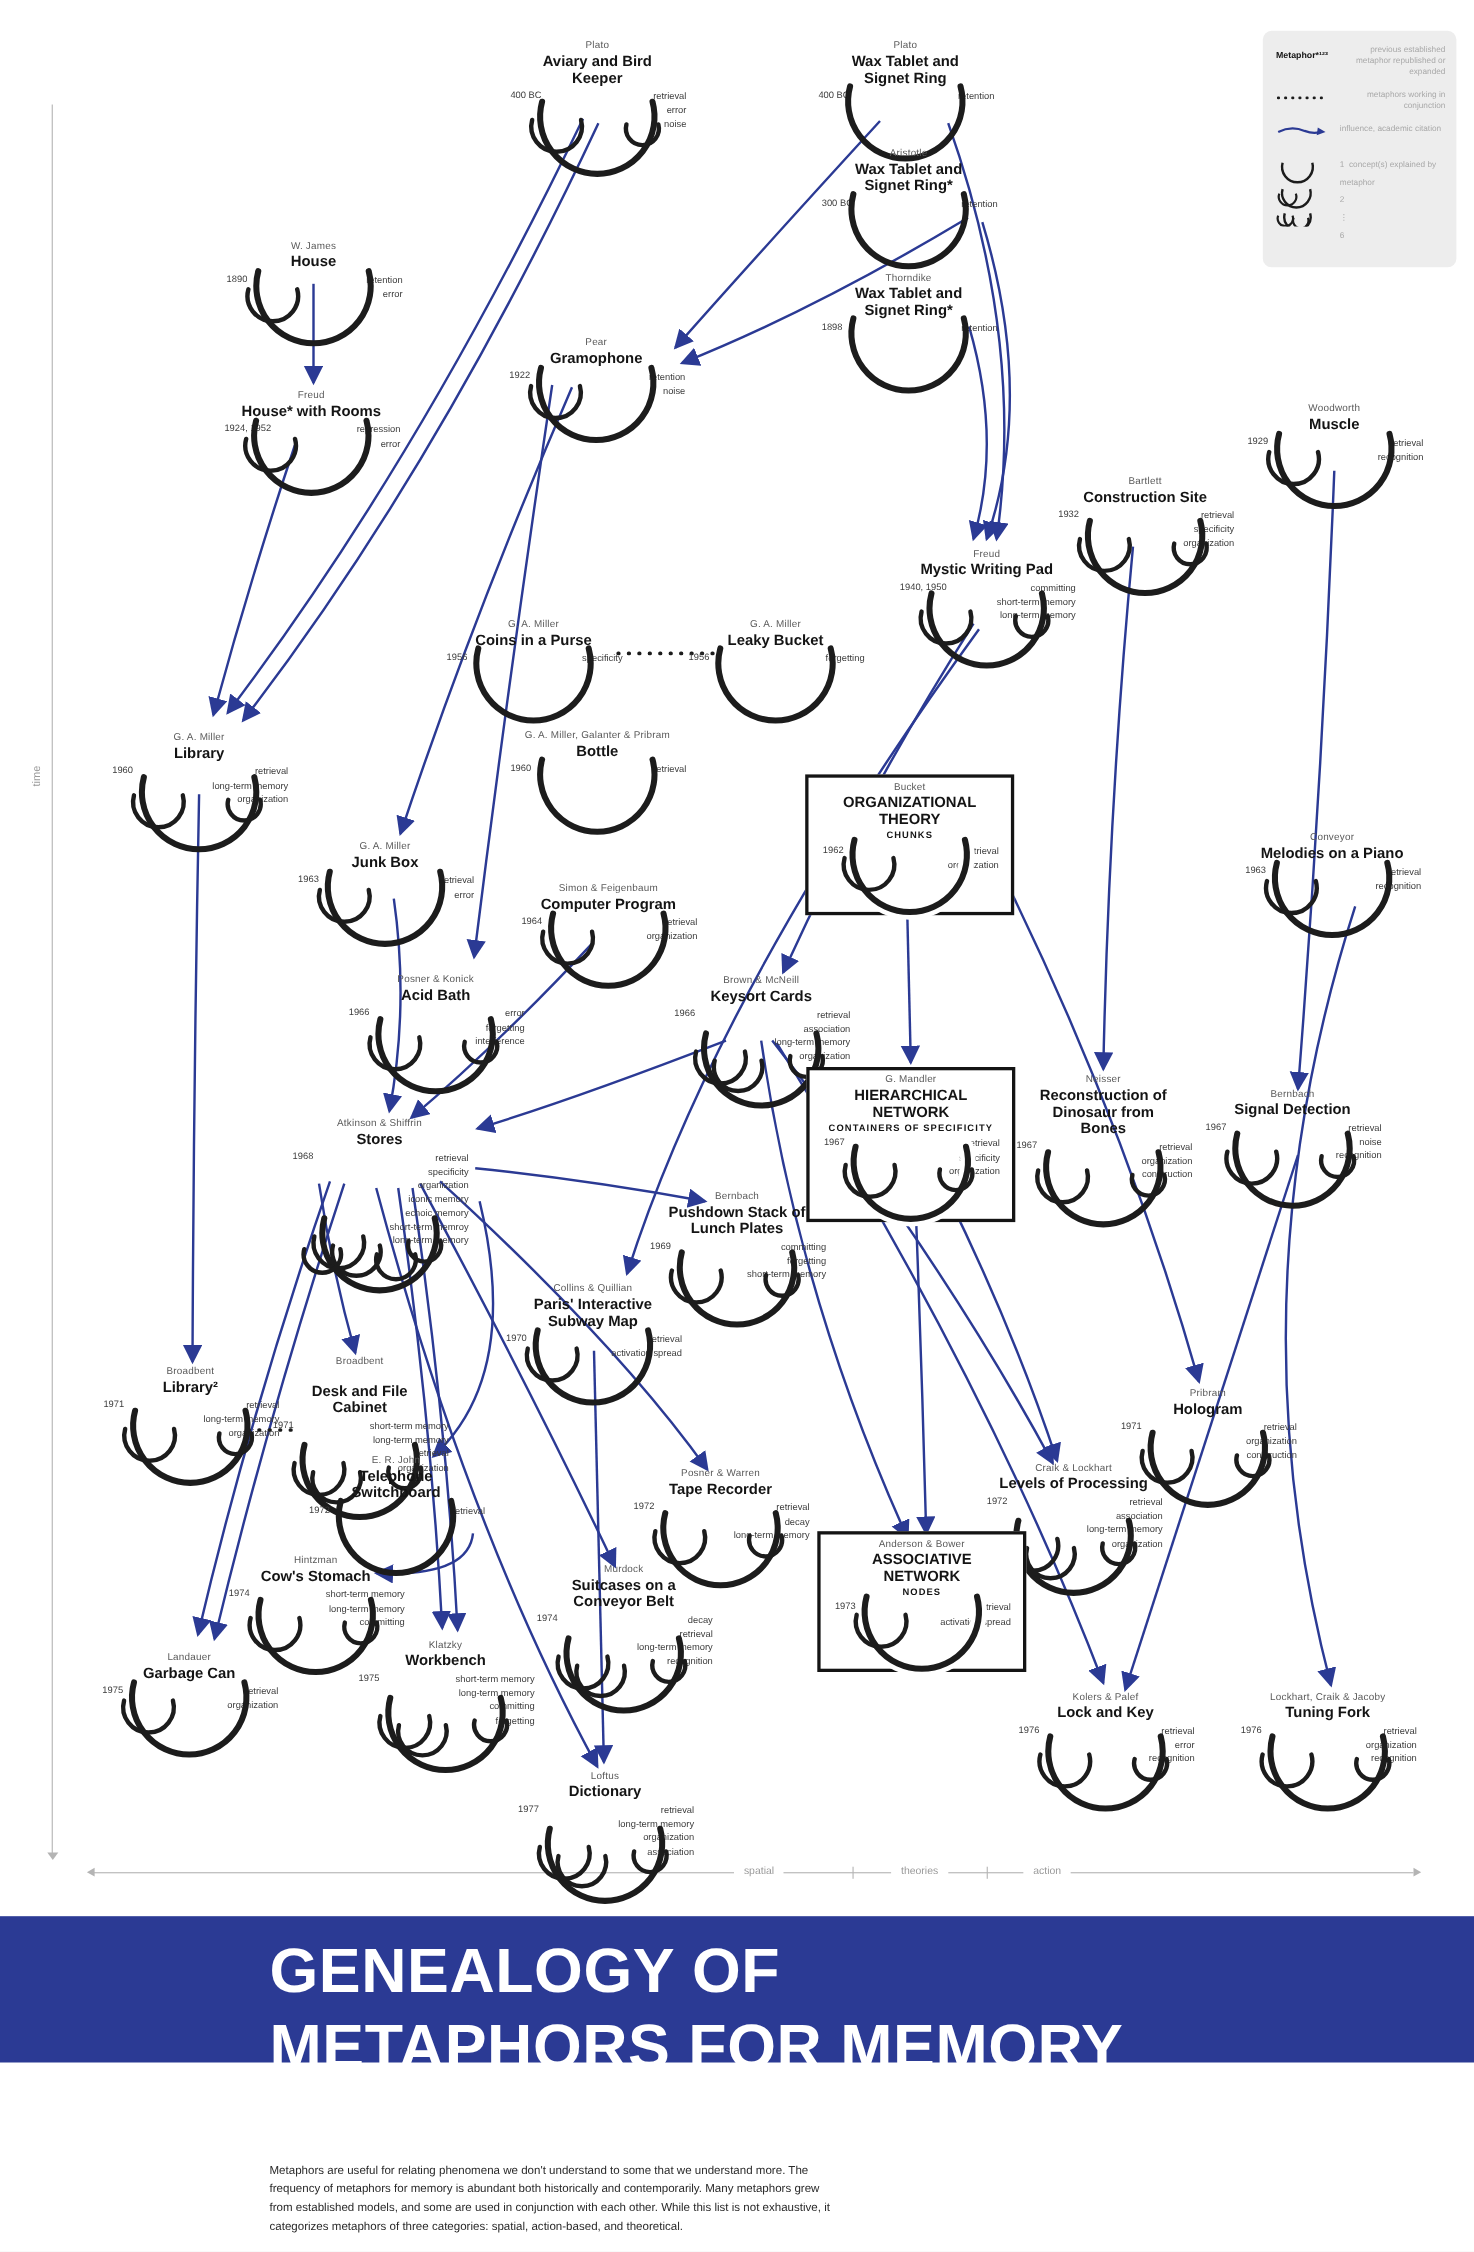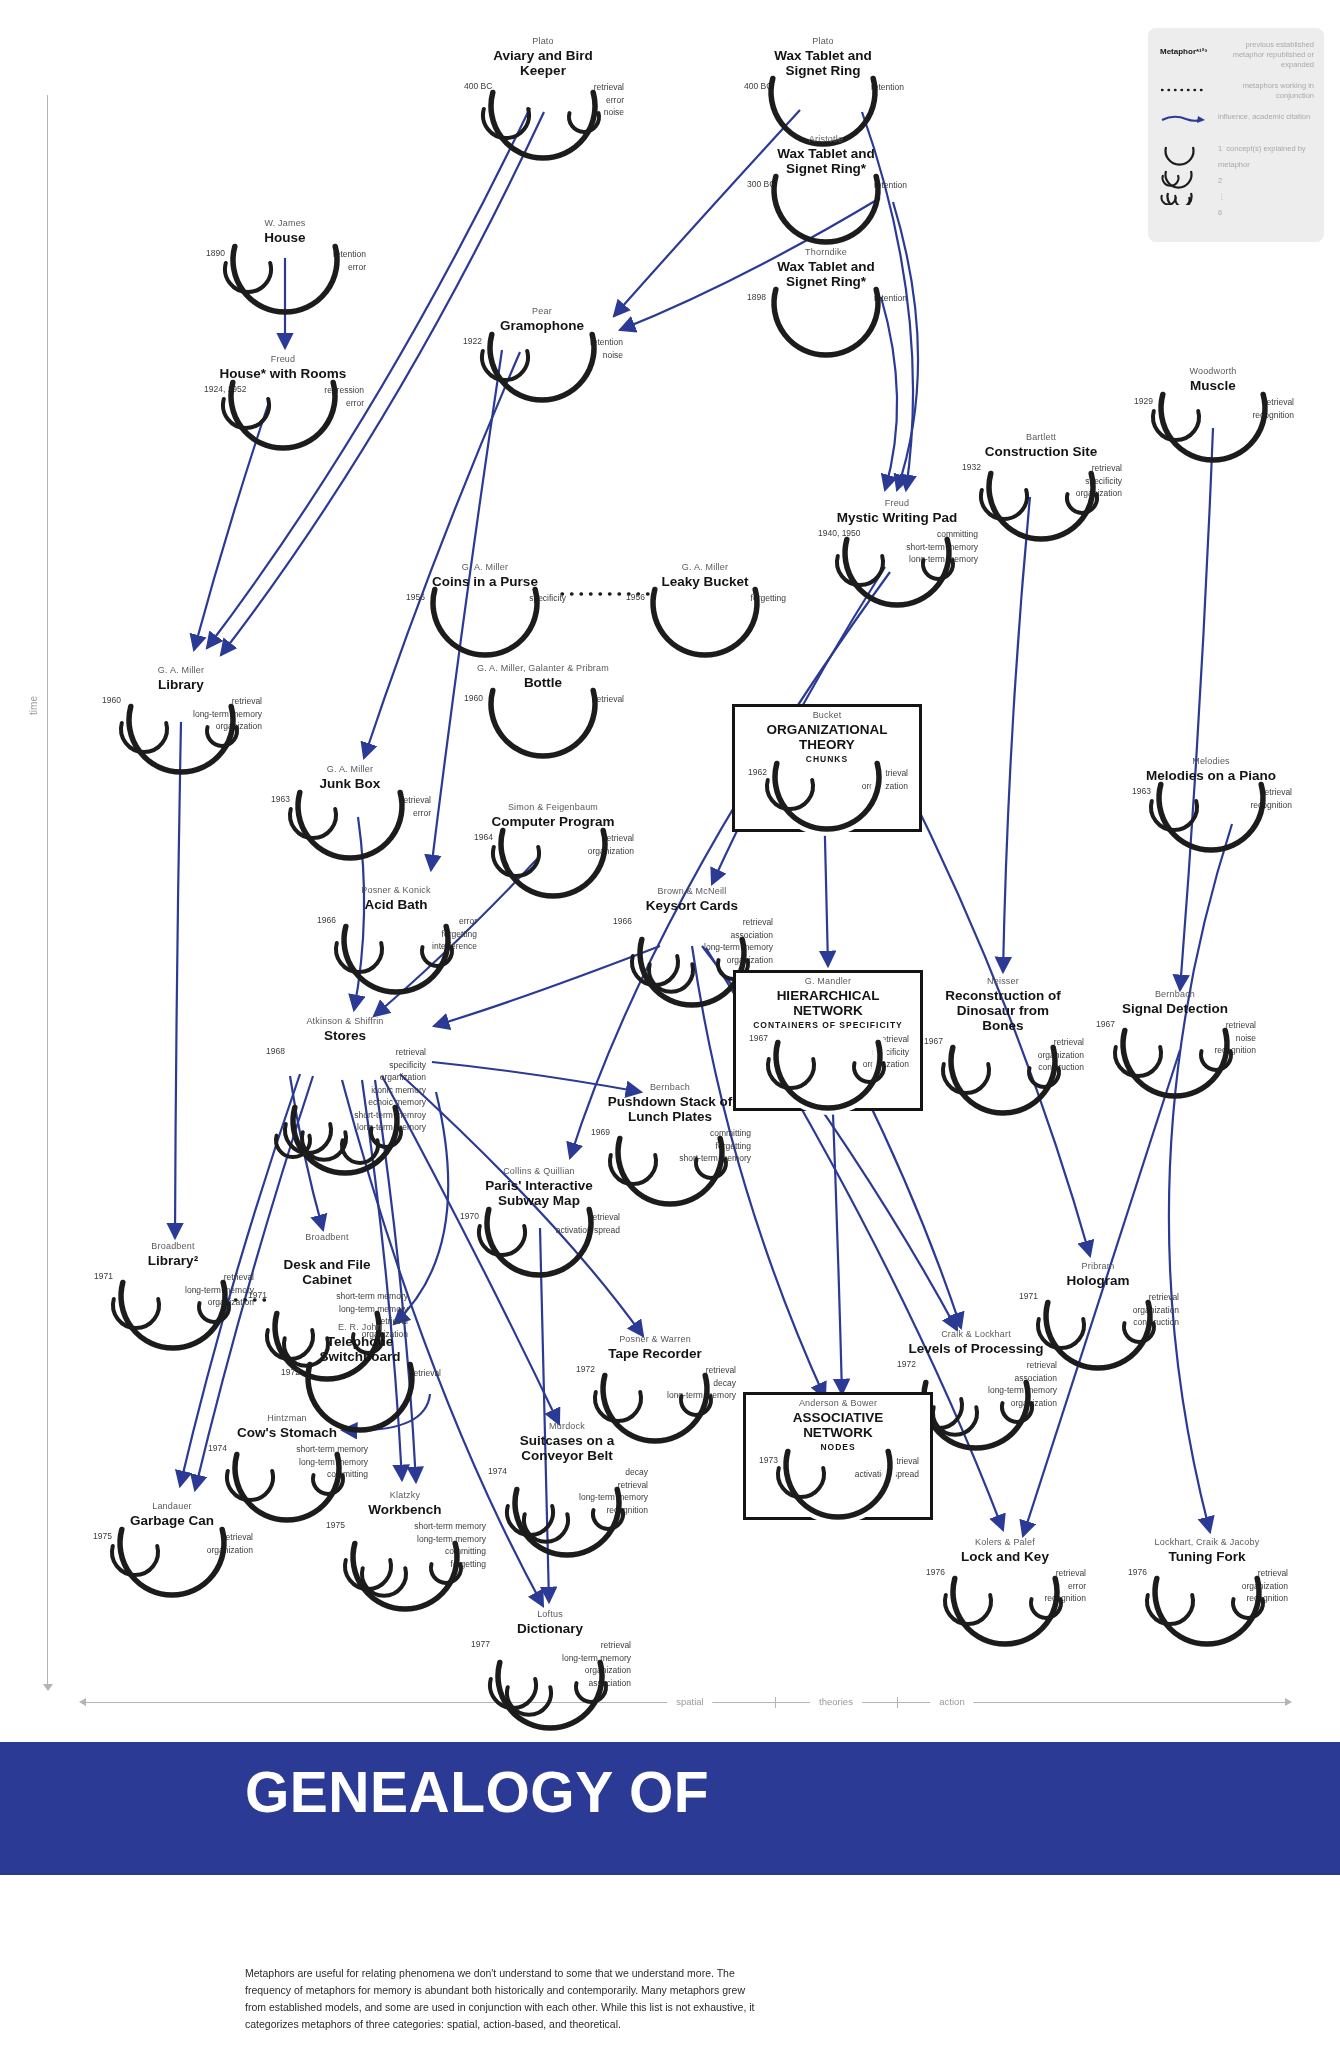--- a/index.html
+++ b/index.html
@@ -347,21 +347,21 @@
             <div>retrieval</div>
             <div>error</div>
           </div>
           <svg width="150" height="72" viewBox="0 0 150 72" class="n-arc">
             <path d="M24.8 2.5A52 52 0 1 0 125.2 2.5" fill="none" stroke="#1c1c1c" stroke-width="5.5" stroke-linecap="round"></path>
             <path d="M15.8 19.0A23 23 0 1 0 60.2 19.0" fill="none" stroke="#1c1c1c" stroke-width="4" stroke-linecap="round"></path>
           </svg>
         </div>
       </div>
       <div class="node" style="left: 1116px; top: 756px;">
-        <div class="n-author">Melodies</div>
+        <div class="n-author">Conveyor</div>
         <div class="n-title" style="max-width: 190px;">Melodies on a Piano</div>
         <div class="n-body" style="height: 69px;">
           <span class="n-year">1963</span>
           <div class="n-concepts">
             <div>retrieval</div>
             <div>recognition</div>
           </div>
           <svg width="150" height="72" viewBox="0 0 150 72" class="n-arc">
             <path d="M24.8 2.5A52 52 0 1 0 125.2 2.5" fill="none" stroke="#1c1c1c" stroke-width="5.5" stroke-linecap="round"></path>
             <path d="M15.8 19.0A23 23 0 1 0 60.2 19.0" fill="none" stroke="#1c1c1c" stroke-width="4" stroke-linecap="round"></path>
@@ -800,20 +800,21 @@
         <div class="lg-counts">2</div>
         <div class="lg-counts">⋮</div>
         <div class="lg-counts">6</div>
       </div>
     </div>
   </div>
 
   <div class="banner" style="background: rgb(43, 58, 148);">
     <div class="banner-title">
       <div>GENEALOGY OF</div>
+      <div>METAPHORS FOR MEMORY</div>
     </div>
   </div>
 
   <div class="footer">
     <div class="footer-para">Metaphors are useful for relating phenomena we don't understand to some that we understand more. The frequency of metaphors for memory is abundant both historically and contemporarily. Many metaphors grew from established models, and some are used in conjunction with each other. While this list is not exhaustive, it categorizes metaphors of three categories: spatial, action-based, and theoretical.</div>
   </div>
 
 </div>
 
 </body></html>

